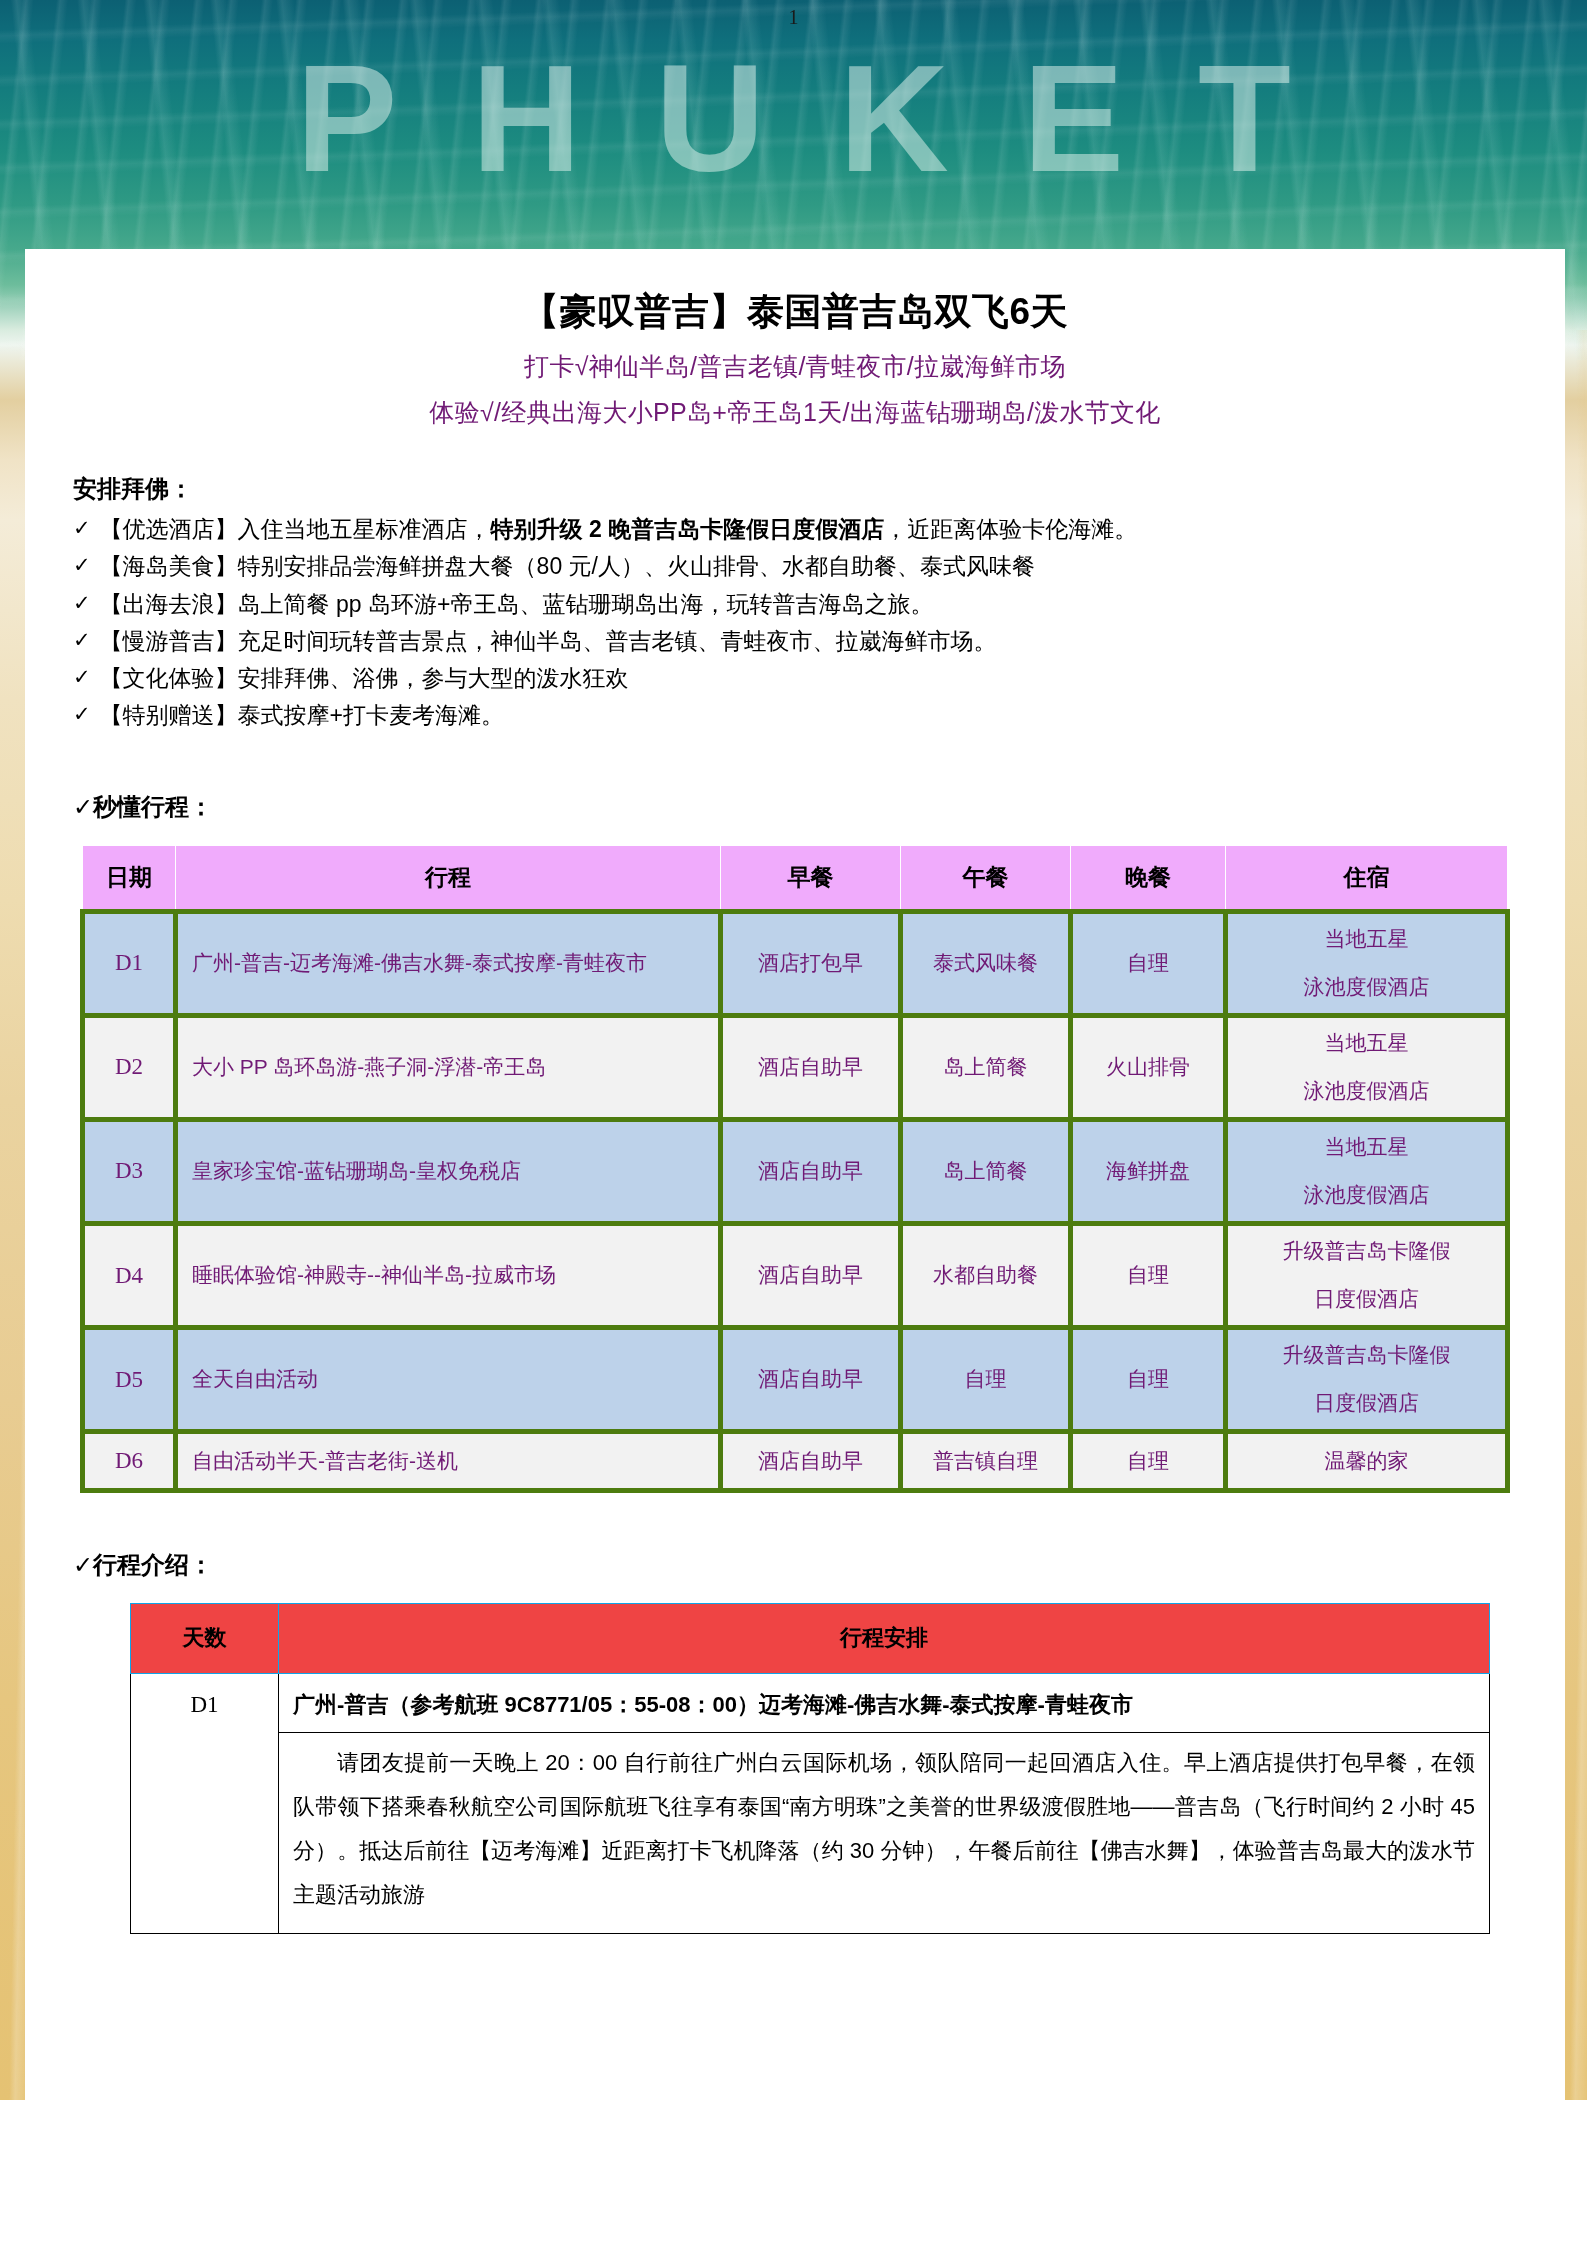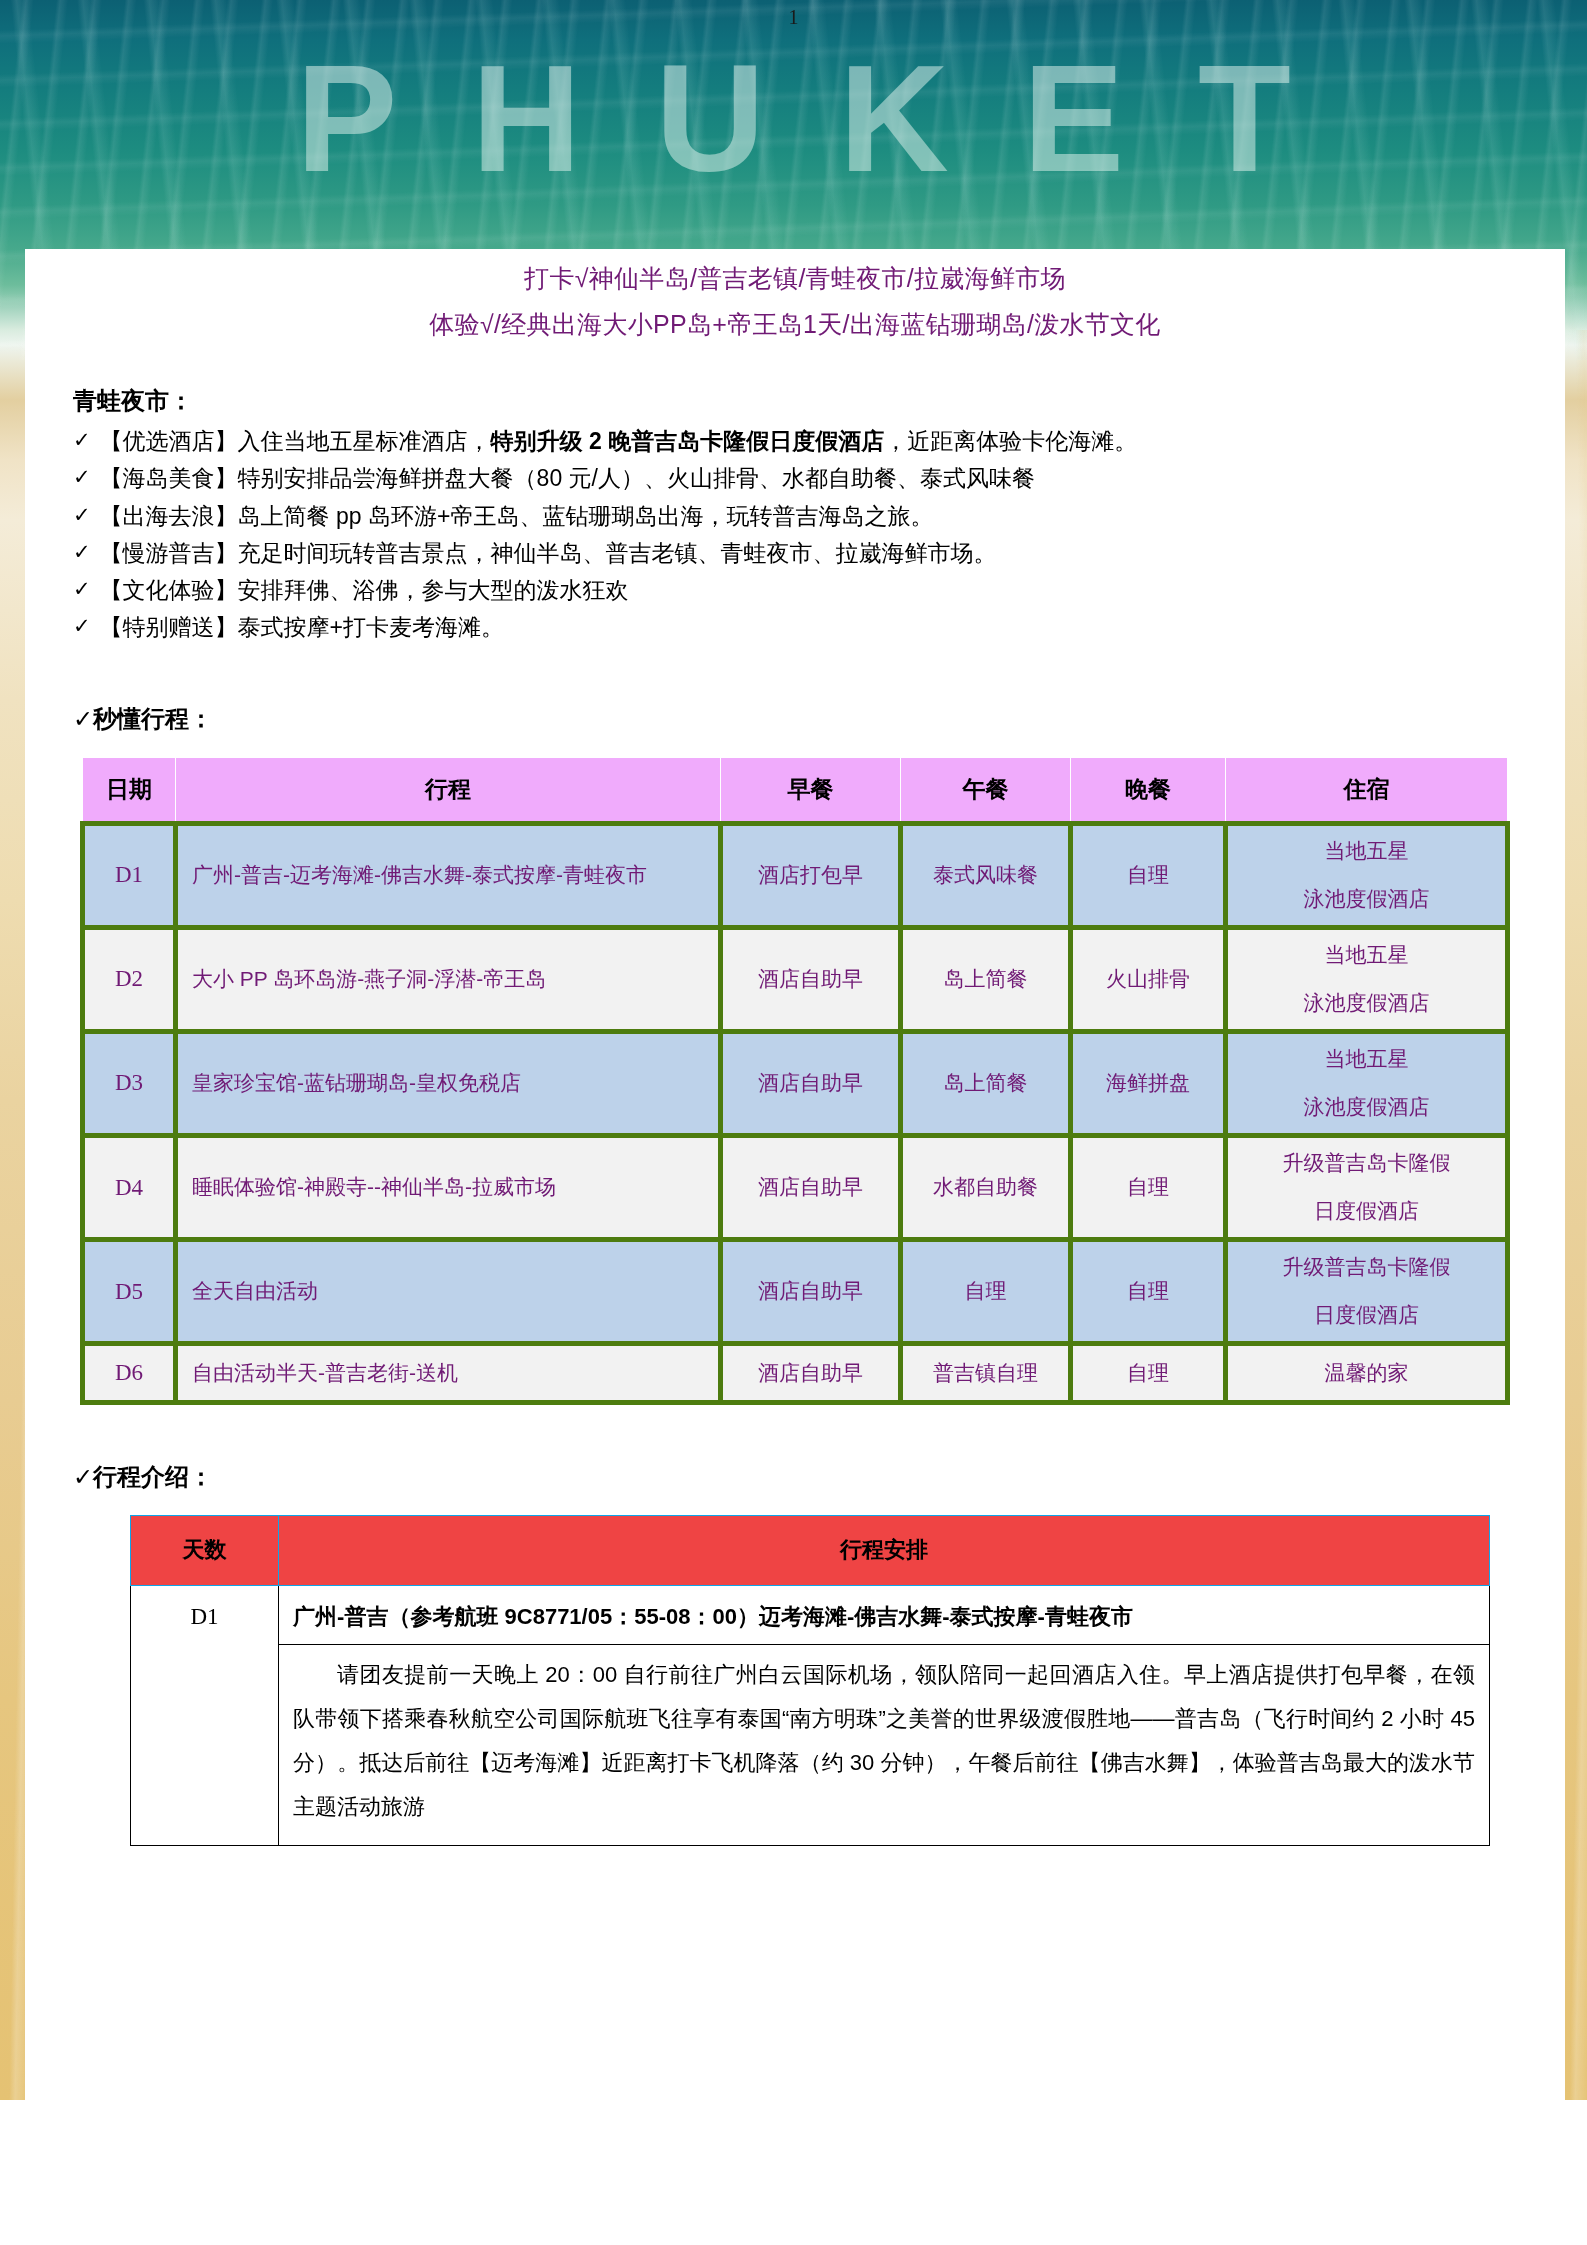--- a/index.html
+++ b/index.html
@@ -182,25 +182,26 @@
 
   <div class="bg-photo"></div>
   <div class="bg-waves"></div>
   <div class="bg-sandstreaks"></div>
 
   <div class="phuket-word">PHUKET</div>
   <div class="page-number">1</div>
 
   <div class="sheet">
 
+    <div class="doc-title">【豪叹普吉】泰国普吉岛双飞6天</div>
 
     <div class="subtitle">打卡√神仙半岛/普吉老镇/青蛙夜市/拉崴海鲜市场</div>
     <div class="subtitle">体验√/经典出海大小PP岛+帝王岛1天/出海蓝钻珊瑚岛/泼水节文化</div>
 
-    <div class="section-label">青蛙夜市：</div>
+    <div class="section-label">安排拜佛：</div>
 
     <div class="feature-list">
       <div class="feature-item">
         <span class="feature-check">✓</span>
         <span class="feature-text"><span>【优选酒店】入住当地五星标准酒店，</span><b>特别升级 2 晚普吉岛卡隆假日度假酒店</b><span>，近距离体验卡伦海滩。</span></span>
       </div>
       <div class="feature-item">
         <span class="feature-check">✓</span>
         <span class="feature-text"><span>【海岛美食】特别安排品尝海鲜拼盘大餐（80 元/人）、火山排骨、水都自助餐、泰式风味餐</span></span>
       </div>

